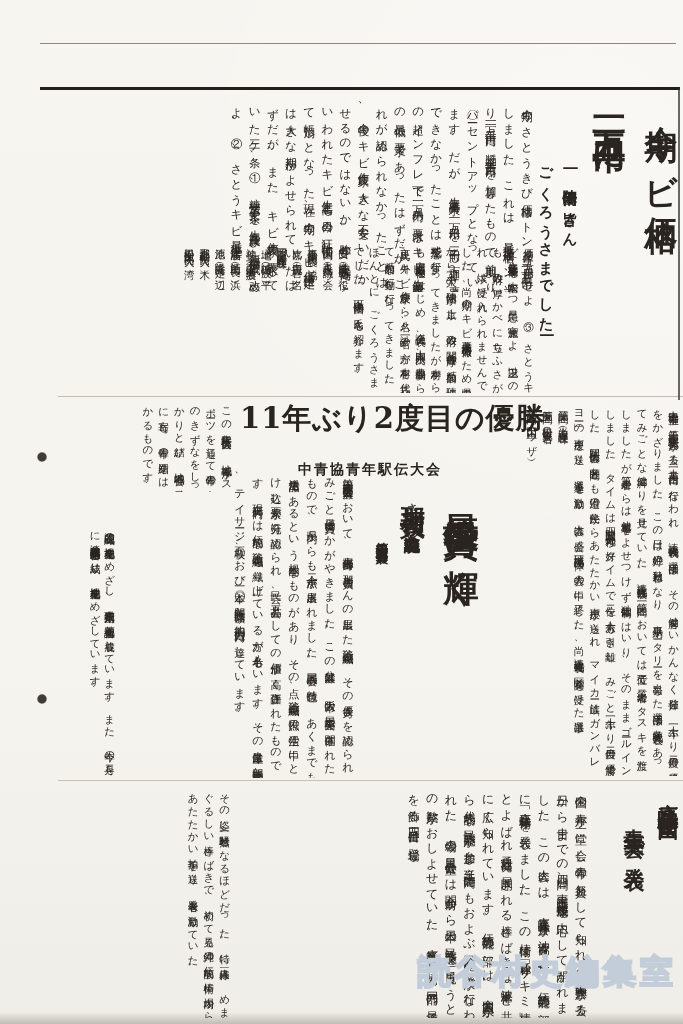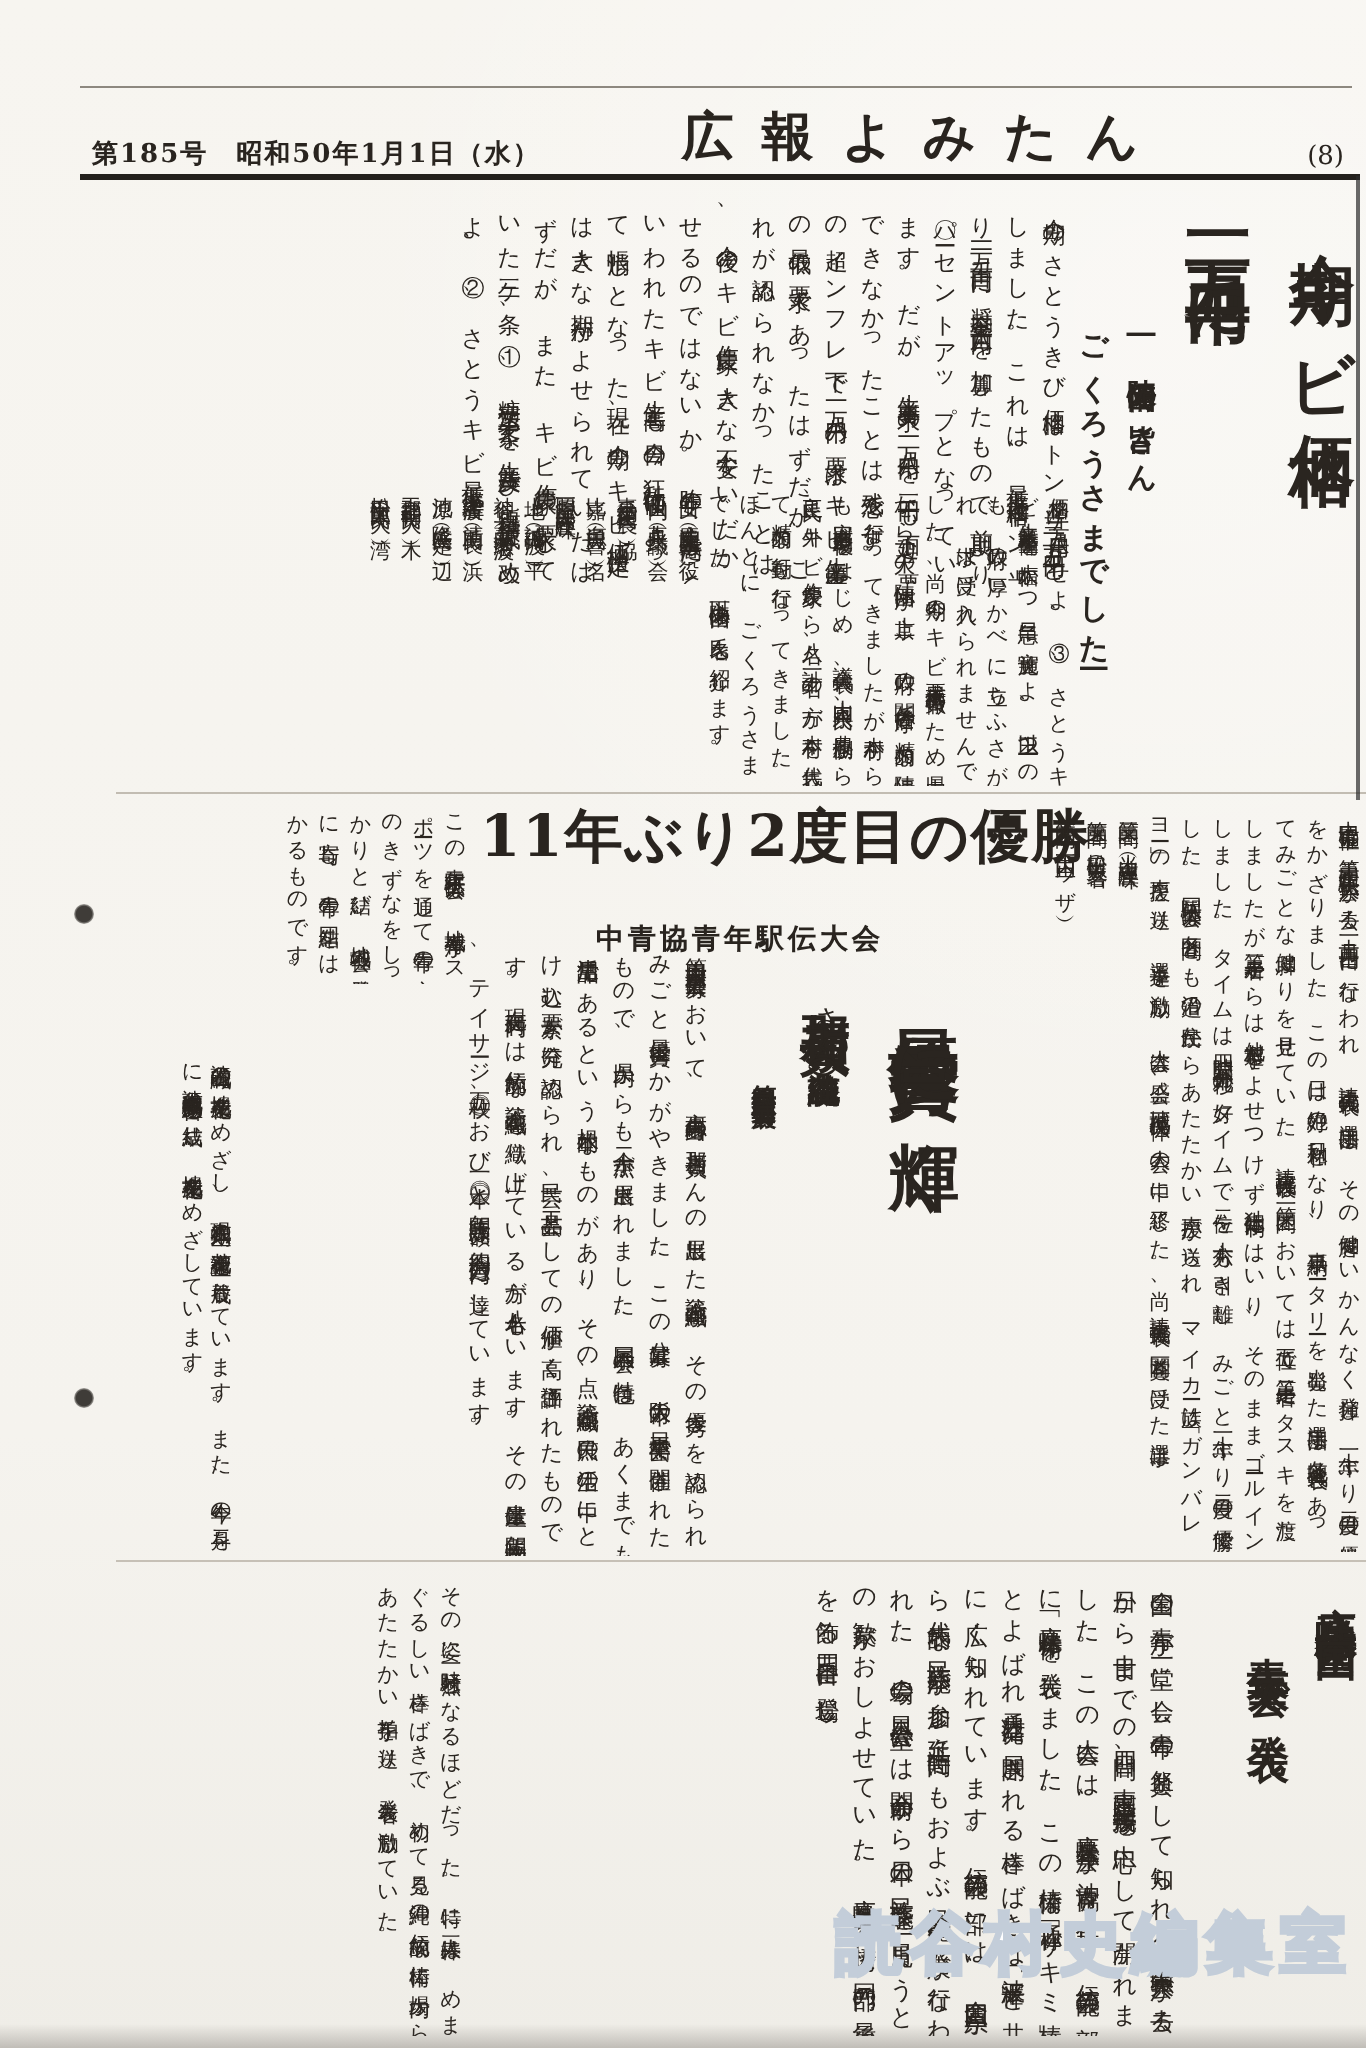--- a/index.html
+++ b/index.html
@@ -73,26 +73,20 @@
     color:#ffffff;-webkit-text-stroke:2.2px #c3cdd9;
     text-shadow:0 0 1px #cdd6e0;
   }
 </style>
 </head>
 <body>
 
 <div id="page">
 
   <div class="abs hdr-thin"></div>
-  <div class="abs hdr">
-    <span class="issue">第185号</span>
-    <span class="date">昭和50年1月1日（水）</span>
-    <span class="masthead">広報よみたん</span>
-    <span class="pageno">(8)</span>
-  </div>
   <div class="abs hdr-thick"></div>
 
   <div class="vtext kibi-hl">
     <span class="h">今期キビ価格</span>
     <span class="h">一万五千円に</span>
     <span class="s">―陳情団の皆さん</span>
     <span class="s">ごくろうさまでした―</span>
   </div>
   <div class="vtext kibi-up">今期のさとうきび価格はトン当り一万五千円と決定しました。これは、最低生産価格トン当り一万一千二百円に奨励金三千八百円を加算したもので前期より五〇パーセントアップとなっています。だが、生産者要求の一万八千円を三千円も下廻り要求貫徹できなかったことは残念です。今の超インフレ下で一万八千円の要求はキビ生産農家の最低の要求であったはずだが、これが認められなかったことは、今後のキビ作農家に大きな不安をいだかせるのではないか。昨年の史上最高だといわれたキビ生産高も今日の狂乱物価によって帳消しとなった現在、今期のキビ価格決定には大きな期待がよせられていたはずだが、また、キビ作農家の要求していた三ケ条、①、糖安法第二十一条を生産費及び所得補償方式に改めよ、②、さとうキビ最低生産者</div>
   <div class="vtext kibi-lo">

